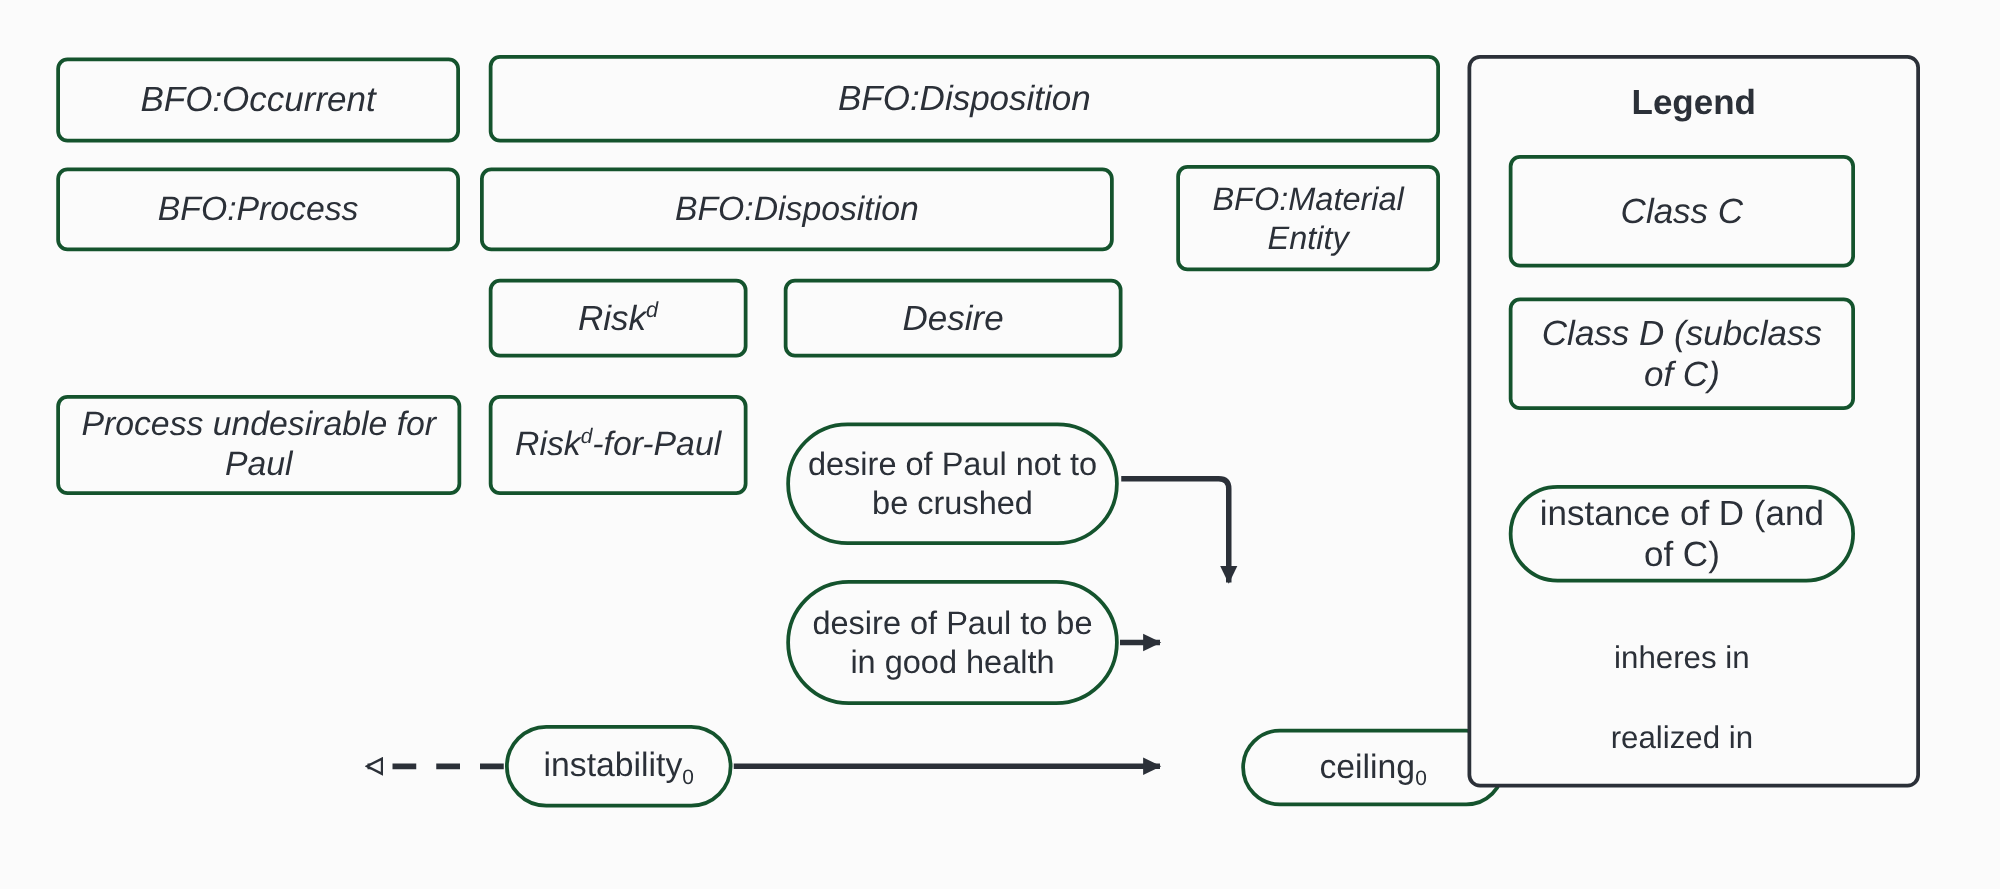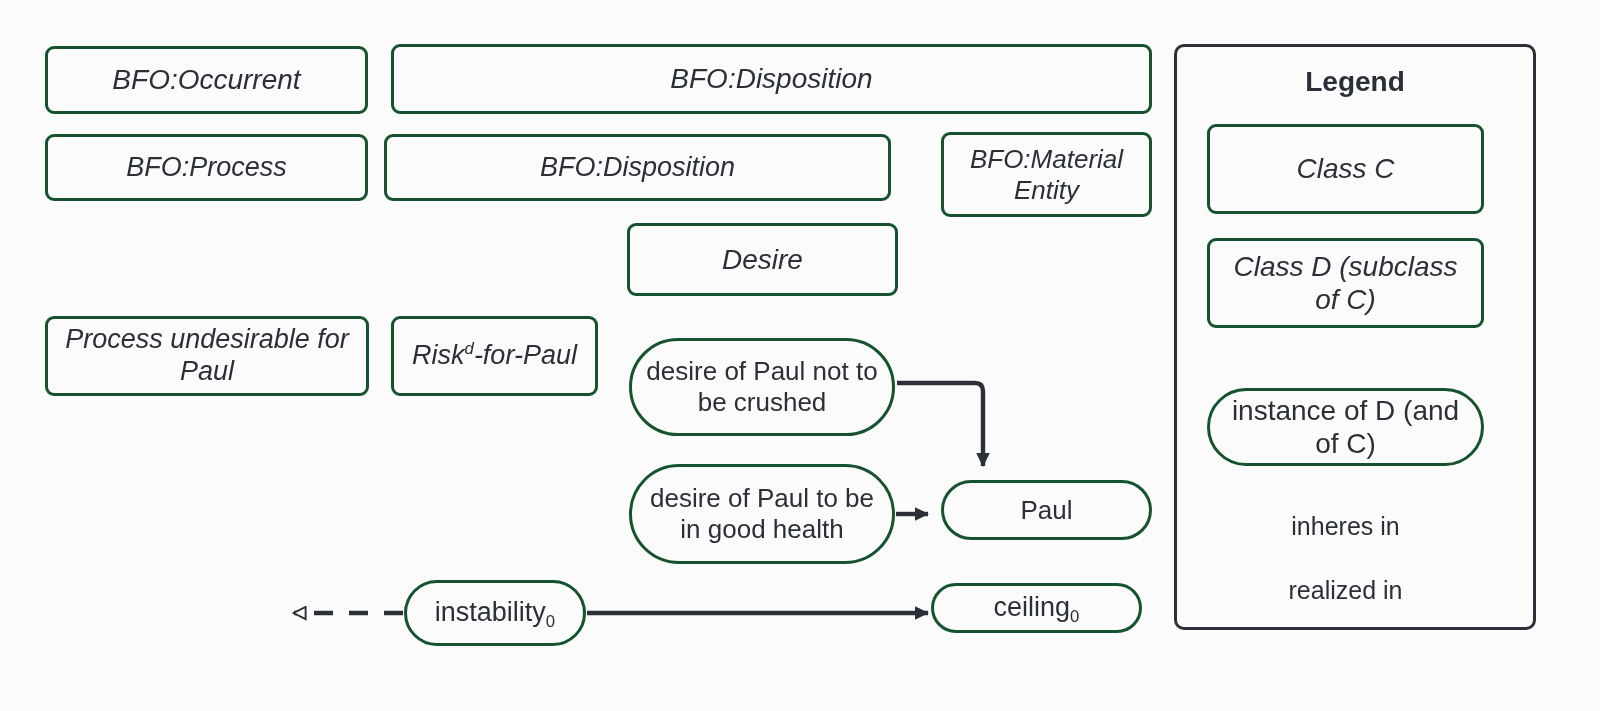--- a/index.html
+++ b/index.html
@@ -118,51 +118,51 @@
   </div>
 
   <div class="node cls t27" style="left:384px;top:134px;width:507px;height:67px;">
     <span>BFO:Disposition</span>
   </div>
 
   <div class="node cls t26" style="left:941px;top:132px;width:211px;height:85px;">
     <span>BFO:Material Entity</span>
   </div>
 
+  <div class="node cls t28" style="left:391px;top:223px;width:207px;height:63px;">
+    <span><span>Risk</span><sup>d</sup></span>
+  </div>
 
-  <div class="node cls t28" style="left:627px;top:223px;width:271px;height:73px;">
+  <div class="node cls t28" style="left:627px;top:223px;width:271px;height:63px;">
     <span>Desire</span>
   </div>
 
   <div class="node cls t27" style="left:45px;top:316px;width:324px;height:80px;">
     <span>Process undesirable for Paul</span>
   </div>
 
   <div class="node cls t27" style="left:391px;top:316px;width:207px;height:80px;">
     <span><span>Risk</span><sup>d</sup><span>-for-Paul</span></span>
   </div>
 
   <div class="node inst t26" style="left:629px;top:338px;width:266px;height:98px;">
     <span>desire of Paul not to be crushed</span>
   </div>
 
   <div class="node inst t26" style="left:629px;top:464px;width:266px;height:100px;">
     <span>desire of Paul to be in good health</span>
   </div>
 
-  <div class="node inst t26" style="left:941px;top:480px;width:211px;height:60px;">
-    <span>Paul</span>
-  </div>
 
 
   <div class="node inst t27" style="left:404px;top:580px;width:182px;height:66px;">
     <span><span>instability</span><sub>0</sub></span>
   </div>
 
-  <div class="node inst t27" style="left:931px;top:583px;width:211px;height:50px;">
+  <div class="node inst t27" style="left:993px;top:583px;width:211px;height:62px;">
     <span><span>ceiling</span><sub>0</sub></span>
   </div>
 
   <div id="legend-panel"></div>
 
   <div id="legend-title">Legend</div>
 
   <div class="node cls t28" style="left:1207px;top:124px;width:277px;height:90px;">
     <span>Class C</span>
   </div>

